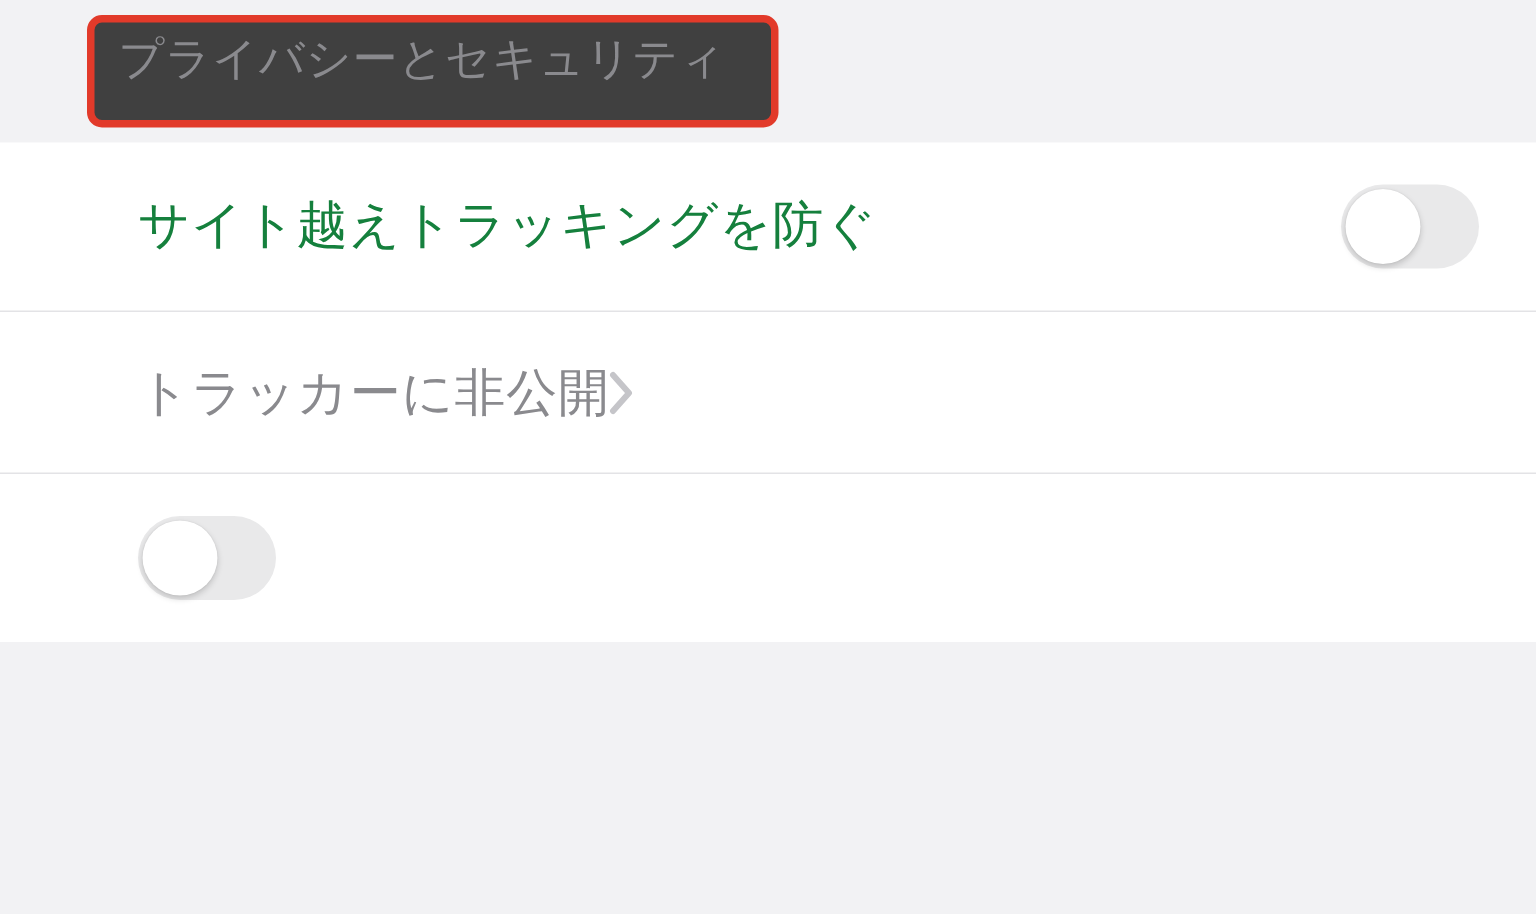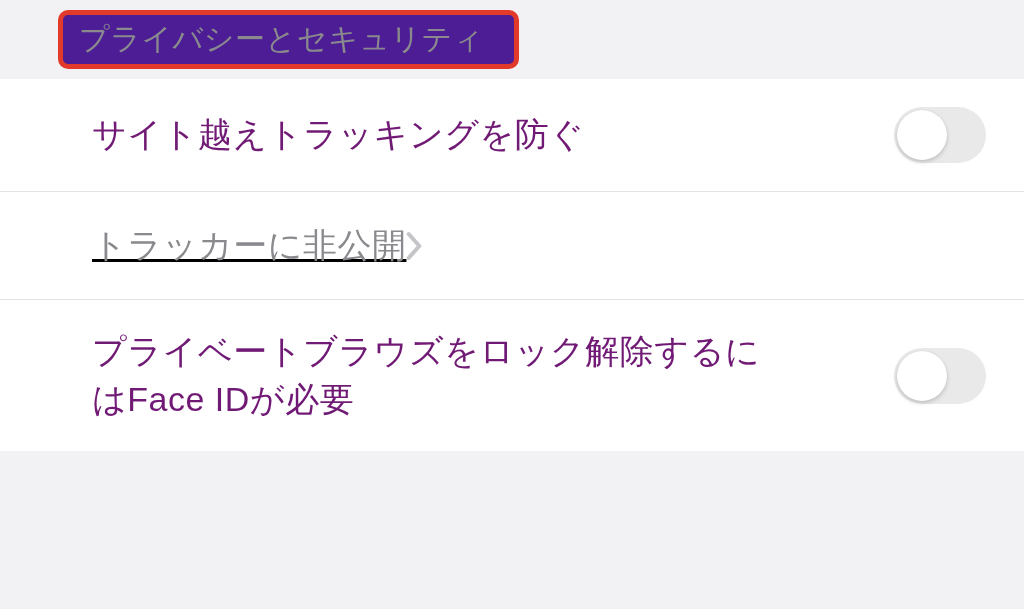--- a/index.html
+++ b/index.html
@@ -21,22 +21,22 @@
       width: 100%;
       height: 100%;
     }
     .section-header-wrap {
       padding: 10px 58px 10px 58px;
     }
     .section-header {
       display: inline-block;
       border: 5px solid #e23a2a;
       border-radius: 10px;
-      padding: 4px 30px 4px 16px;
-      background: #4c1d95;
+      padding: 4px 30px 20px 16px;
+      background: #404040;
     }
     .section-header-text {
       font-size: 30px;
       color: #8a8a8e;
       letter-spacing: 0.5px;
     }
     .settings-list {
       background: #ffffff;
       margin: 0;
     }
@@ -47,33 +47,32 @@
       padding: 28px 38px 28px 92px;
       border-top: 1px solid #e3e3e6;
       min-height: 108px;
     }
     .settings-row:first-child {
       border-top: none;
     }
     .row-label {
       font-size: 34px;
       line-height: 1.4;
-      color: #701a75;
+      color: #15803d;
       letter-spacing: 0.5px;
       flex: 1 1 auto;
       padding-right: 20px;
     }
     .row-label.multiline {
       max-width: 720px;
     }
     .row-value-wrap {
       display: flex;
       align-items: center;
       gap: 0;
-      text-decoration: underline;
     }
     .row-value {
       font-size: 34px;
       color: #8a8a8e;
       letter-spacing: 0.5px;
     }
     .chevron {
       color: #c5c5c9;
     }
     .chevron svg {
@@ -131,19 +130,18 @@
         <span class="row-value">トラッカーに非公開</span>
         <span class="chevron">
           <svg viewBox="0 0 12 22" fill="none" stroke="currentColor" stroke-width="3" stroke-linecap="round" stroke-linejoin="round">
             <polyline points="2,2 10,11 2,20"></polyline>
           </svg>
         </span>
       </div>
     </div>
 
     <div class="settings-row">
-      <div class="row-label multiline">プライベートブラウズをロック解除するにはFace IDが必要</div>
       <div class="toggle"></div>
     </div>
 
 
   </div>
 </div>
 
 </body></html>

